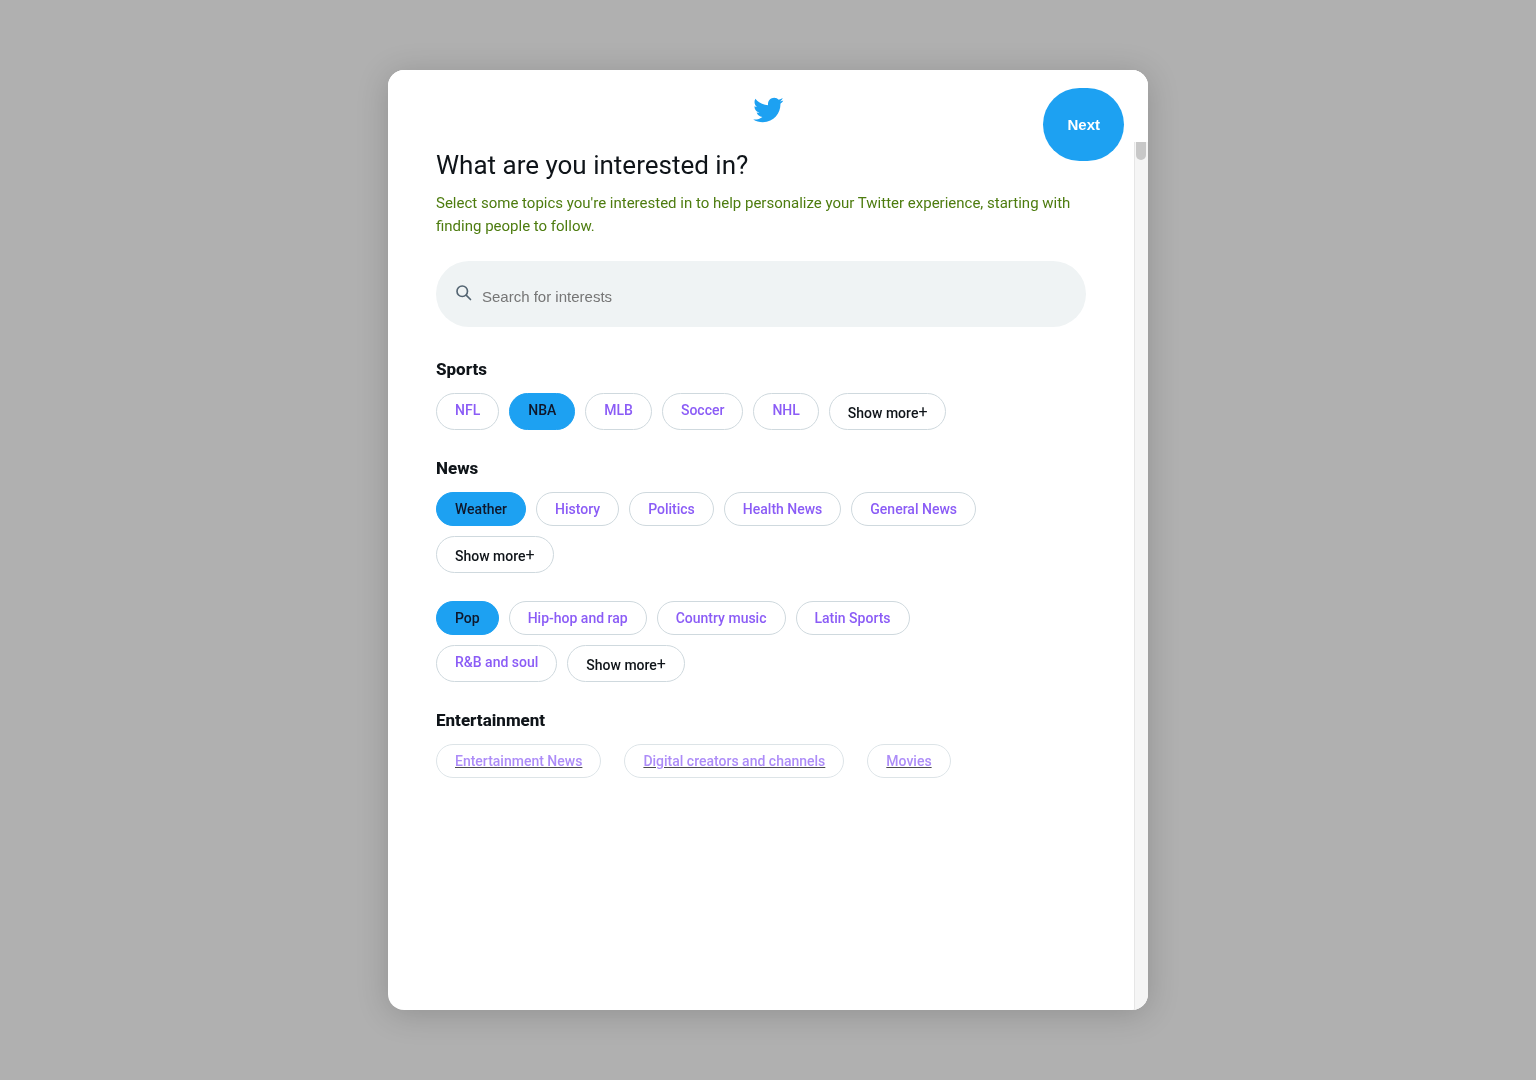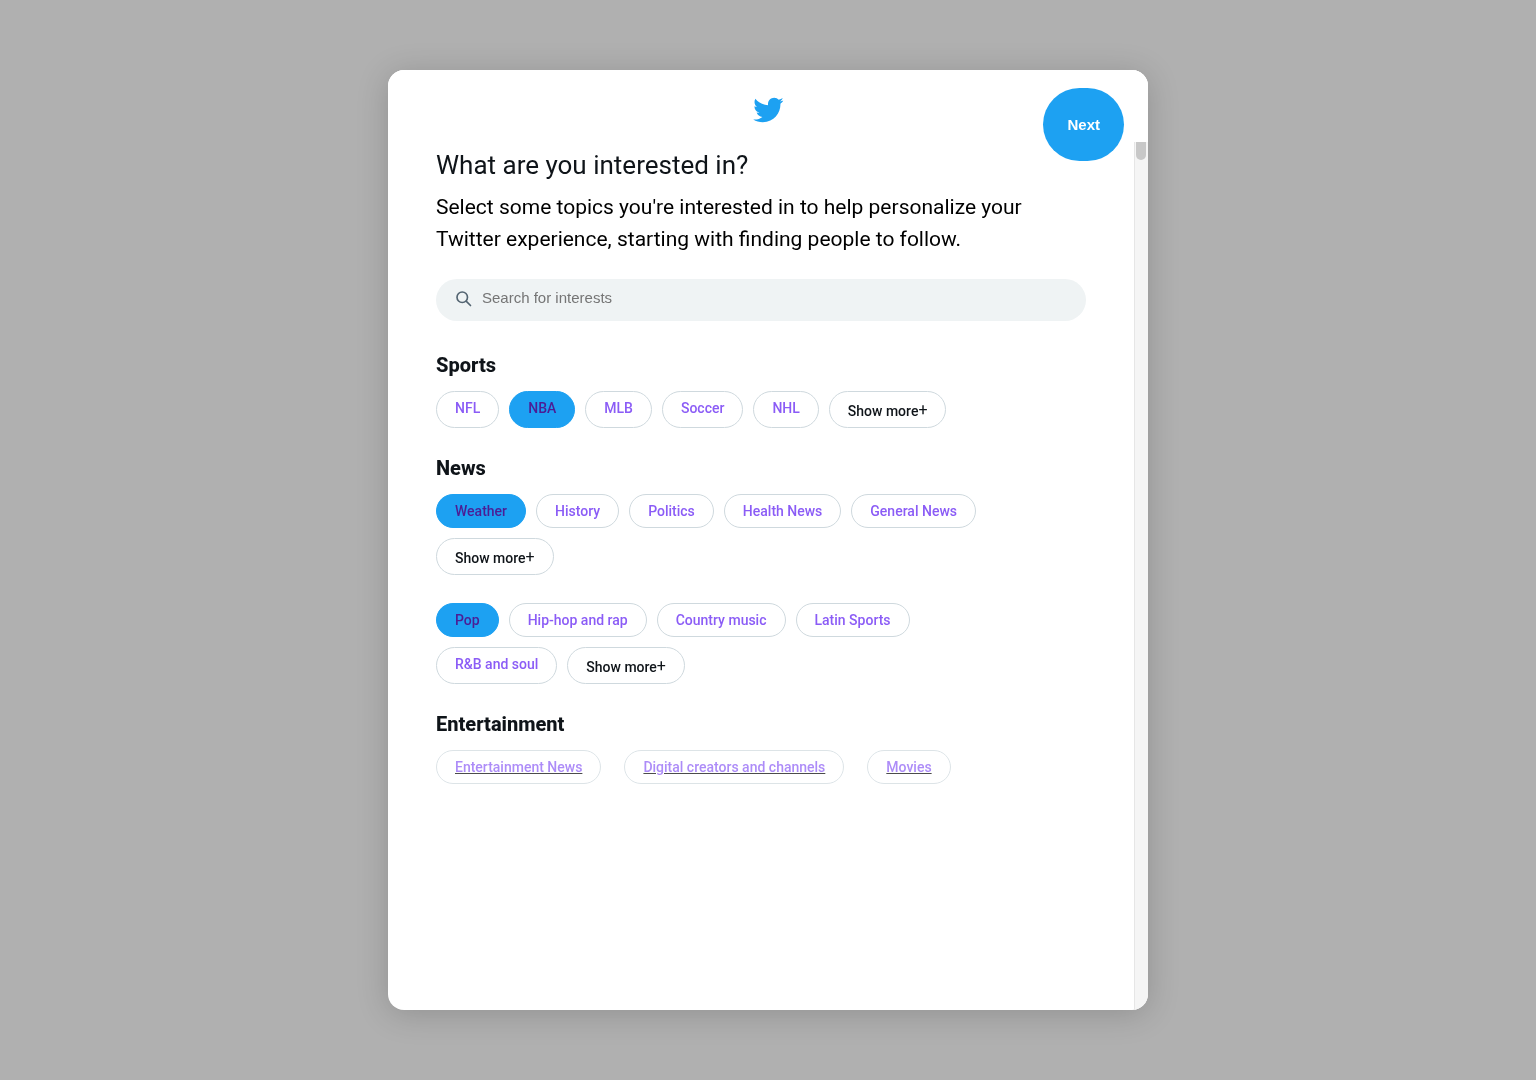--- a/index.html
+++ b/index.html
@@ -91,33 +91,33 @@
 
     .page-title {
       font-size: 26px;
       font-weight: 400;
       color: #0f1419;
       margin-bottom: 12px;
       margin-top: 8px;
     }
 
     .page-subtitle {
-      font-size: 21px;
-      color: #000000;
+      font-size: 15px;
+      color: #4d7c0f;
       line-height: 1.5;
       margin-bottom: 24px;
       max-width: 640px;
     }
 
     .search-bar {
       display: flex;
-      align-items: flex-start;
+      align-items: flex-end;
       background: #eff3f4;
       border-radius: 9999px;
-      padding: 10px 18px;
+      padding: 22px 18px;
       margin-bottom: 32px;
       gap: 10px;
     }
 
     .search-icon {
       color: #536471;
       font-size: 16px;
     }
 
     .search-input {
@@ -127,21 +127,21 @@
       color: #536471;
       outline: none;
       flex: 1;
     }
 
     .section {
       margin-bottom: 28px;
     }
 
     .section-title {
-      font-size: 20px;
+      font-size: 17px;
       font-weight: 800;
       color: #0f1419;
       margin-bottom: 14px;
     }
 
     .tags-row {
       display: flex;
       flex-wrap: wrap;
       gap: 10px;
       margin-bottom: 10px;
@@ -156,21 +156,21 @@
       color: #8b5cf6;
       cursor: pointer;
       background: #fff;
       white-space: nowrap;
       user-select: none;
     }
 
     .tag.selected {
       background: #1da1f2;
       border-color: #1da1f2;
-      color: #4c1d95;
+      color: #0f172a;
     }
 
     .tag.show-more {
       display: flex;
       align-items: flex-end;
       gap: 0;
       color: #0f1419;
     }
 
     .tag.show-more .plus-icon {

